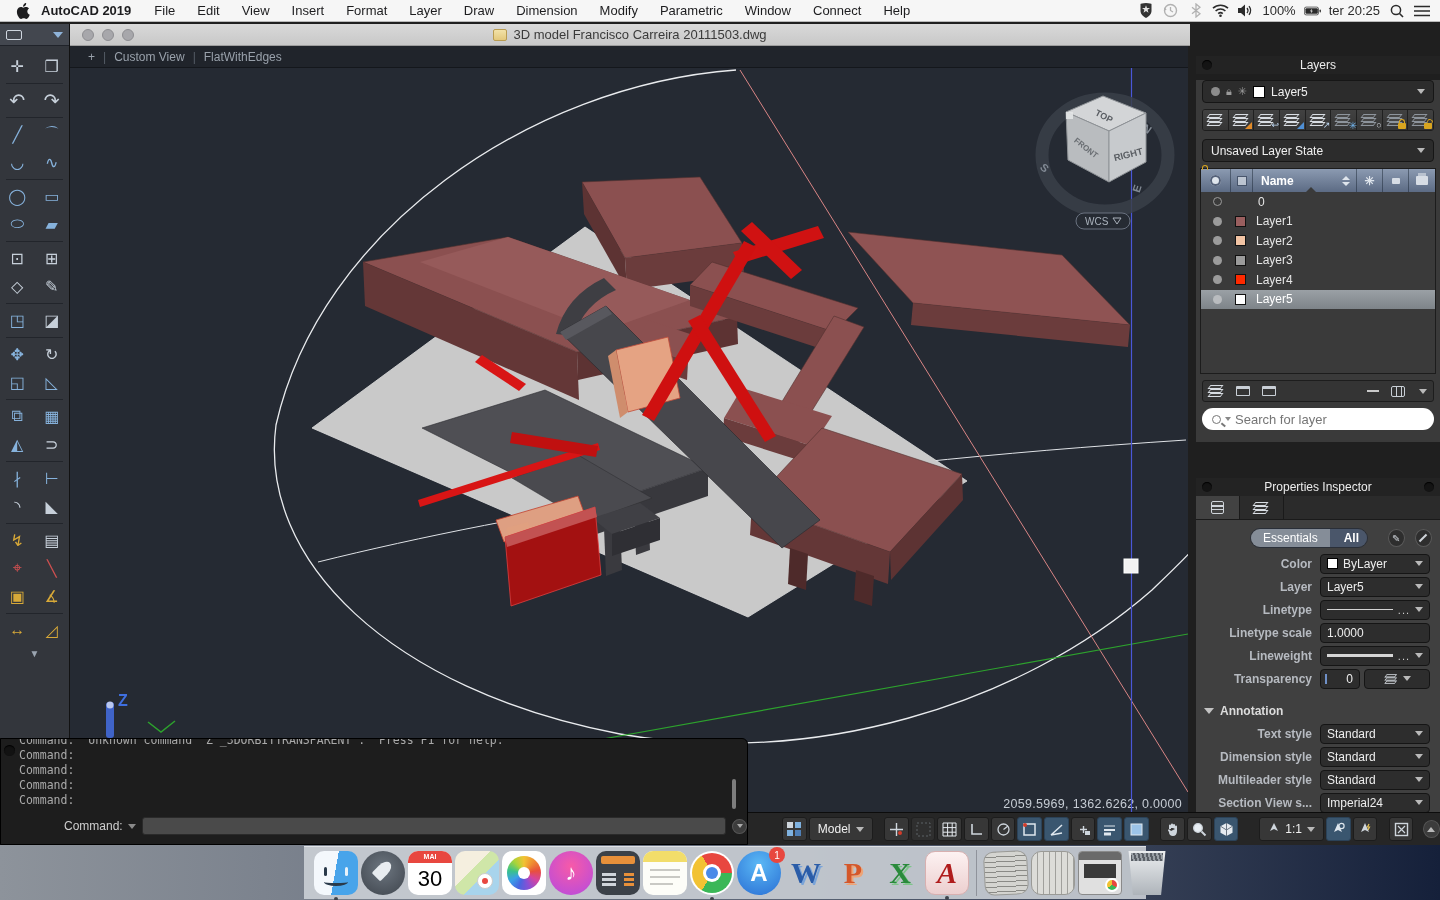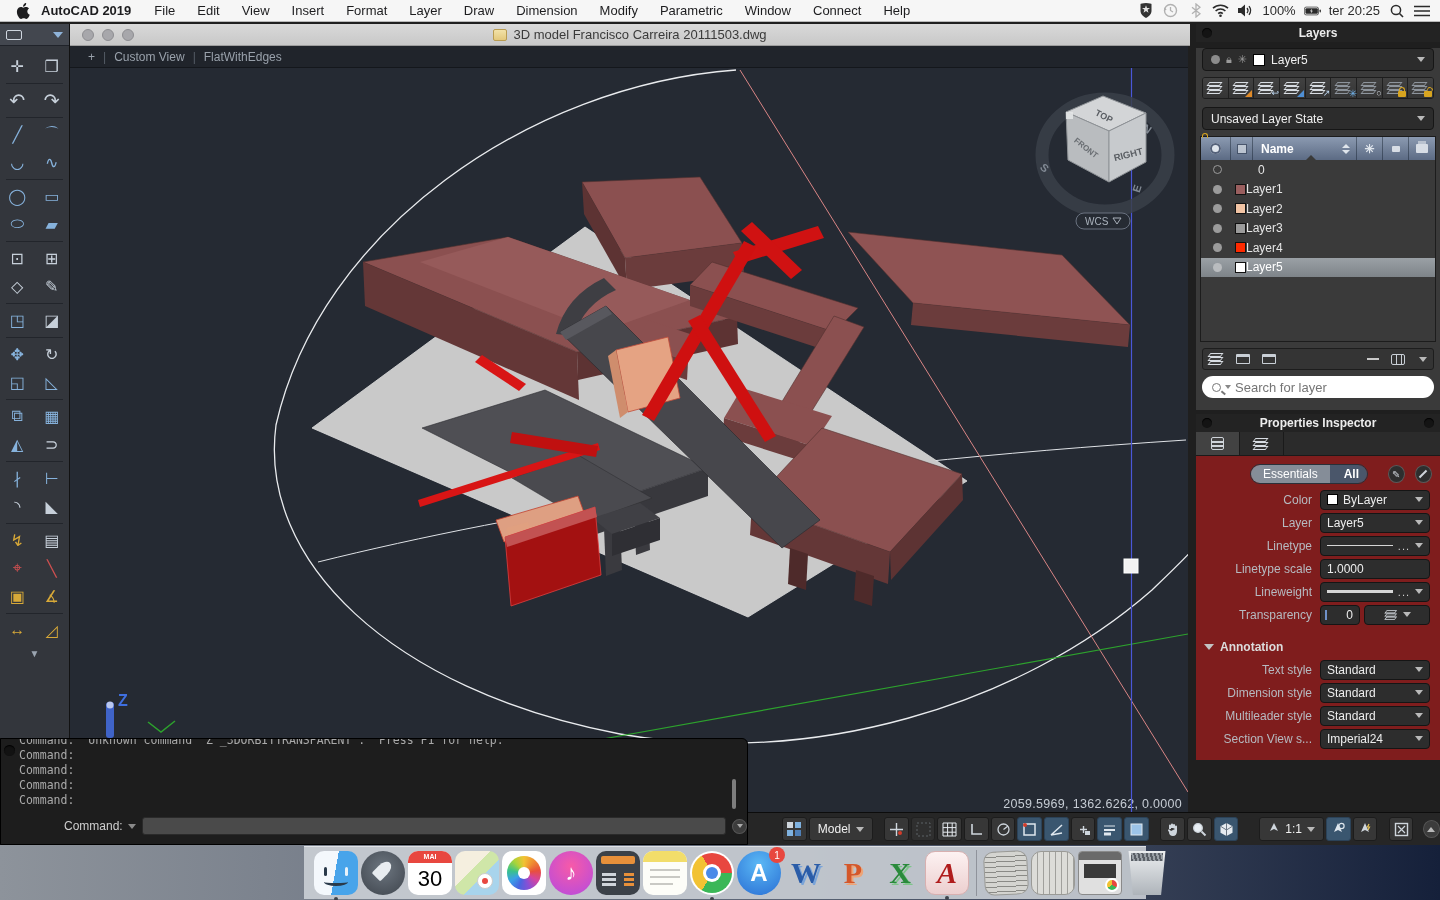--- a/index.html
+++ b/index.html
@@ -62,21 +62,21 @@
   .cmd-label { margin-left:63px; font-size:12px; color:#cfcfcf; }
   .cmd-caret { width:0; height:0; border-left:4px solid transparent; border-right:4px solid transparent; border-top:5px solid #8a8a8a; margin:0 6px 0 5px; }
   .cmd-input { width:598px; height:18px; background:#4a4a4a; border:1px solid #2a2a2a; border-radius:3px; color:#e8e8e8; font-size:12px; padding:0 6px; outline:none; }
   .cmd-round { margin-left:6px; width:15px; height:15px; border-radius:50%; background:#3c3c3c; border:1px solid #555;
     display:flex; align-items:center; justify-content:center; }
   .cmd-round i { width:0; height:0; border-left:3px solid transparent; border-right:3px solid transparent; border-top:4px solid #aaa; }
 
   
   .rightcol { position:absolute; left:1196px; top:24px; width:244px; z-index:10; }
   .ptitle { height:18px; background:#232323; display:flex; align-items:center; justify-content:center;
-    font-size:12px; font-weight:bold; color:#ececec; position:relative; }
+    font-size:12px; font-weight:normal; color:#ececec; position:relative;margin-top:32px; }
   .pcirc { position:absolute; width:10px; height:10px; border-radius:50%; background:#141414; box-shadow:inset 0 1px 1px #000; top:4px; }
   .panelbody { background:#3a3a3a; }
   .combo { margin:6px; height:23px; background:#2c2c2c; border:1px solid #161616; border-radius:4px;
     display:flex; align-items:center; padding:0 8px; gap:6px; color:#f0f0f0; font-size:12px; }
   .caret { width:0; height:0; border-left:4px solid transparent; border-right:4px solid transparent; border-top:5px solid #b9b9b9; margin-left:auto; }
   .swatch { width:12px; height:12px; background:#fff; border:1px solid #000; }
   .gdot { width:9px; height:9px; border-radius:50%; background:#8c8c8c; }
   .glyphi { color:#9a9a9a; font-size:11px; }
   .ltools { margin:0 6px; height:22px; display:flex; border:1px solid #1d1d1d; border-radius:3px; overflow:hidden; }
   .ltool { flex:1; background:linear-gradient(#414141,#353535); border-right:1px solid #202020;
@@ -105,21 +105,21 @@
   .sorts i { width:0; height:0; border-left:4px solid transparent; border-right:4px solid transparent; }
   .sorts .u { border-bottom:4px solid #dfe5ec; } .sorts .d { border-top:4px solid #dfe5ec; }
   .notch { position:absolute; left:104px; bottom:-1px; width:0; height:0; border-left:6px solid transparent; border-right:6px solid transparent; border-bottom:6px solid #3a3a3a; }
   .prn { width:12px; height:9px; background:#d7dde5; border-radius:1px; position:relative; }
   .prn:before { content:""; position:absolute; top:-3px; left:2px; width:8px; height:3px; background:#b9c2cf; }
   .lrow { height:19.5px; display:flex; align-items:center; font-size:12px; color:#e6e6e6; }
   .lrow.sel { background:linear-gradient(#9aa0a5,#7e8489); }
   .leye { width:9px; height:9px; border-radius:50%; background:#9b9b9b; margin-left:12px; }
   .leye.off { background:transparent; border:1.5px solid #9b9b9b; }
   .lsw { width:11px; height:11px; border:1px solid #111; margin-left:13px; }
-  .lname { margin-left:0; }
+  .lname { margin-left:10px; }
   .btnrow { margin:6px 6px 0; height:22px; display:flex; align-items:center; background:#343434;
     border:1px solid #1d1d1d; border-radius:3px; padding:0 6px; gap:12px; color:#cfd4da; }
   .minus { width:12px; height:2px; background:#c9c9c9; margin-left:auto; }
   .colico { width:14px; height:11px; border:1.5px solid #c9cfd6; border-radius:2px;
     background:linear-gradient(90deg,transparent 4px,#c9cfd6 4px 5.5px,transparent 5.5px 9px,#c9cfd6 9px 10.5px,transparent 10.5px); }
   .searchbar { margin:6px; height:22px; background:#fff; border-radius:11px; display:flex; align-items:center; padding:0 10px; gap:4px; }
   .searchbar input { border:none; outline:none; flex:1; font-size:13px; color:#333; background:transparent; }
   .mag { width:9px; height:9px; border:1.5px solid #777; border-radius:50%; position:relative; }
   .mag:after { content:""; position:absolute; left:8px; top:8px; width:5px; height:1.5px; background:#777; transform:rotate(40deg); }
   .schev { width:0; height:0; border-left:3px solid transparent; border-right:3px solid transparent; border-top:4px solid #888; }
@@ -130,21 +130,21 @@
   .tab.active { background:#424242; }
   .pagei { width:13px; height:13px; border:1.5px solid #cfd4da; border-radius:2px;
     background:linear-gradient(transparent 3px,#cfd4da 3px 4.5px,transparent 4.5px 7px,#cfd4da 7px 8.5px,transparent 8.5px); }
   .segrow { display:flex; align-items:center; padding:8px 8px 4px 54px; gap:4px; }
   .seg { display:flex; border-radius:11px; overflow:hidden; border:1px solid #2a2f38; height:20px; }
   .seg .s1 { background:#858d98; color:#fff; font-size:12px; padding:0 12px; display:flex; align-items:center; }
   .seg .s2 { background:#4a566a; color:#fff; font-size:12px; font-weight:bold; padding:0 14px; display:flex; align-items:center; }
   .rbtn { width:18px; height:18px; border-radius:50%; background:#2e2e2e; border:1px solid #5a5a5a; margin-left:6px;
     display:flex; align-items:center; justify-content:center; color:#cfd4da; font-size:10px; }
   .prow { display:flex; align-items:center; height:23px; padding-right:10px; }
-  .plabel { width:124px; text-align:right; font-size:12px; font-weight:normal; color:#b6bac0; padding-right:8px; }
+  .plabel { width:124px; text-align:right; font-size:12px; font-weight:bold; color:#b6bac0; padding-right:8px; }
   .pctl { flex:1; height:20px; background:#2d2d2d; border:1px solid #151515; border-radius:4px;
     display:flex; align-items:center; padding:0 6px; gap:5px; color:#ededed; font-size:12px; }
   .lineprev { flex:1; height:1.5px; background:#d5d5d5; }
   .dots { color:#cfcfcf; font-size:11px; letter-spacing:1px; }
   .tctl { display:flex; flex:1; gap:4px; }
   .tfield { width:40px; height:20px; background:#2d2d2d; border:1px solid #151515; border-radius:4px;
     display:flex; align-items:center; justify-content:flex-end; padding:0 6px; color:#ededed; font-size:12px; position:relative; }
   .tfield:before { content:""; position:absolute; left:4px; top:4px; bottom:4px; width:2px; background:#6f90c8; }
   .tbtn { flex:1; height:20px; background:#2d2d2d; border:1px solid #151515; border-radius:4px;
     display:flex; align-items:center; justify-content:center; gap:4px; }
@@ -677,21 +677,21 @@
           <span class="pagei"></span>
         </span>
       <span class="tab">
           <span class="stk">
             <i></i>
             <i></i>
             <i></i>
           </span>
         </span>
     </div>
-    <div class="panelbody" style="background:#7f1d1d;padding-bottom:10px">
+    <div class="panelbody" style="background:#404040;padding-bottom:10px">
       <div class="segrow">
         <span class="seg">
           <span class="s1">Essentials</span>
           <span class="s2">All</span>
         </span>
         <span class="rbtn" style="margin-left:16px">✎</span>
         <span class="rbtn">
             <span style="display:block;width:10px;height:2px;background:#cfd4da;transform:rotate(-45deg)"></span>
           </span>
       </div>

